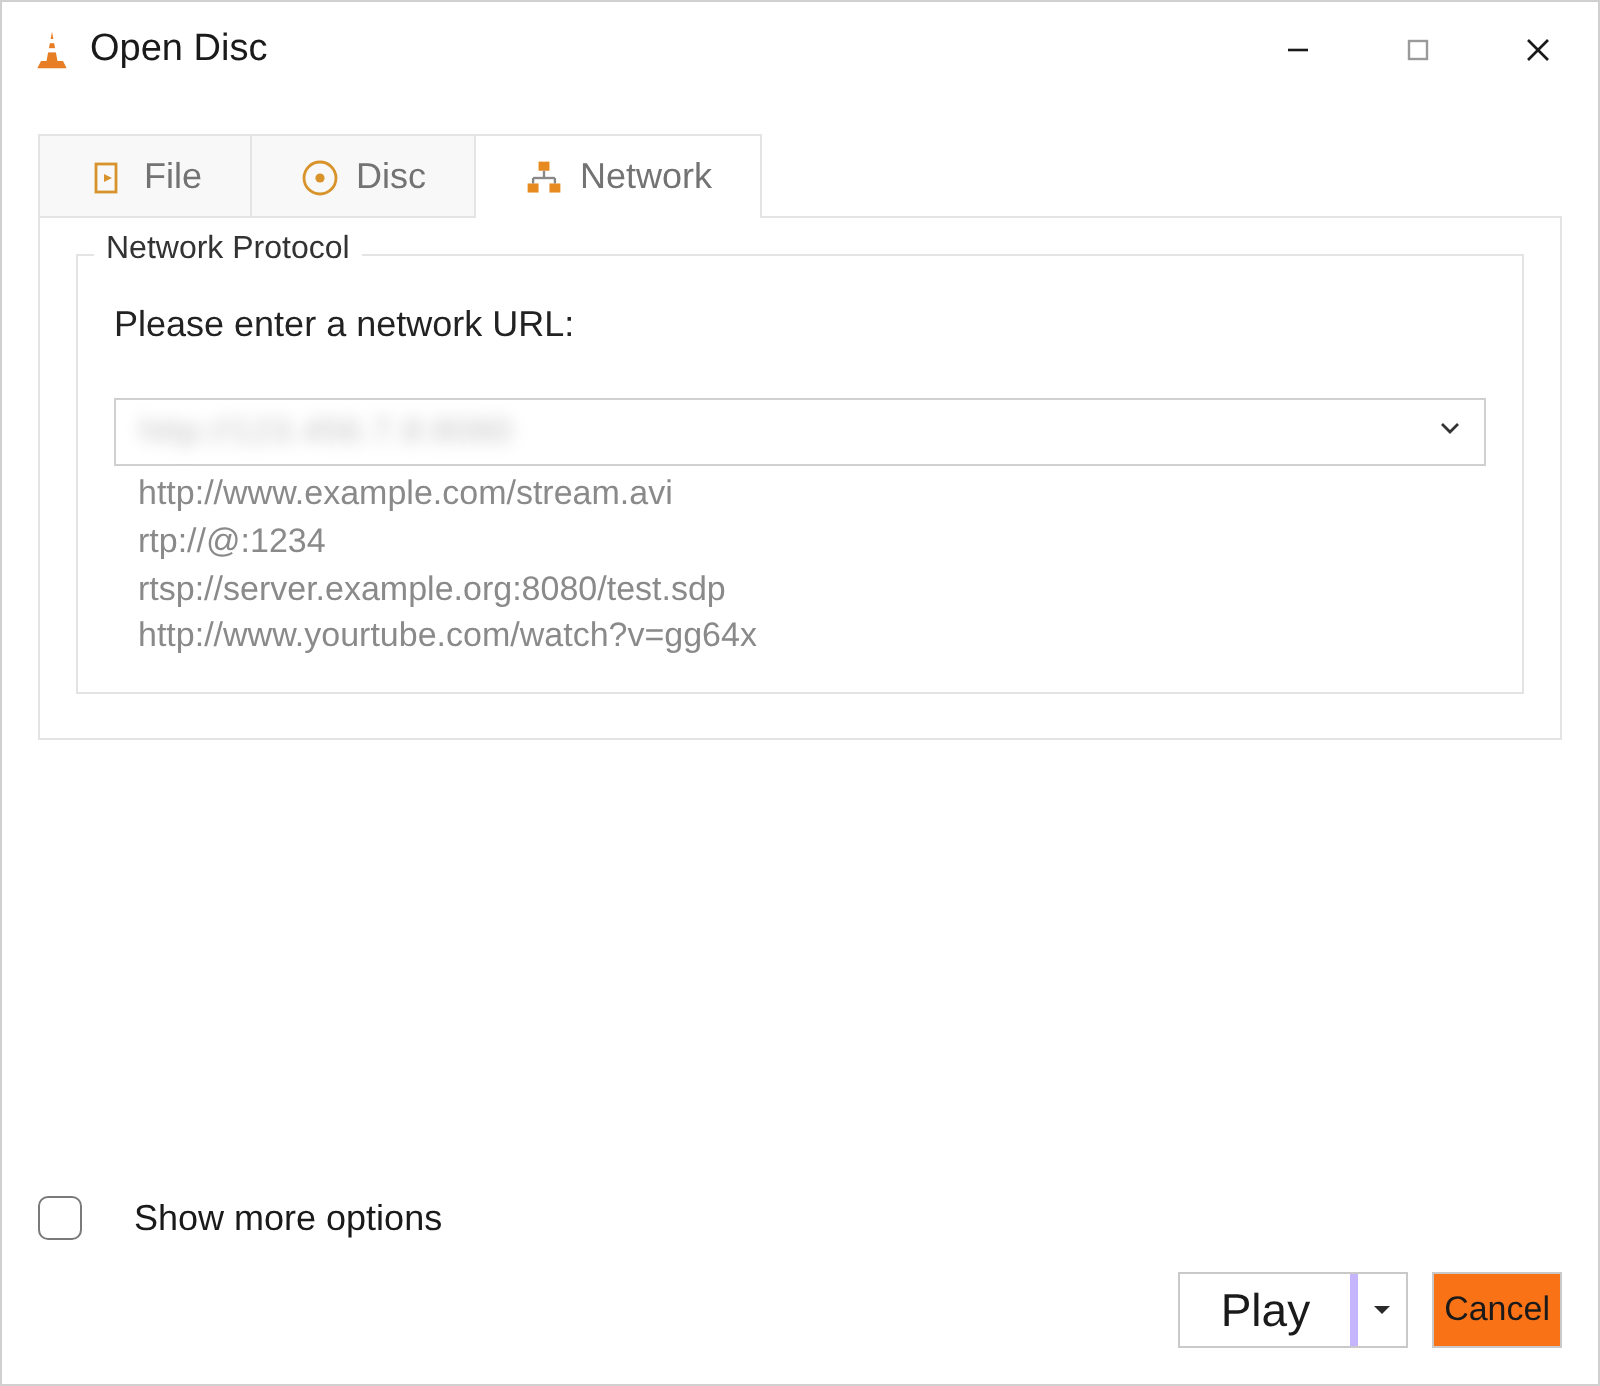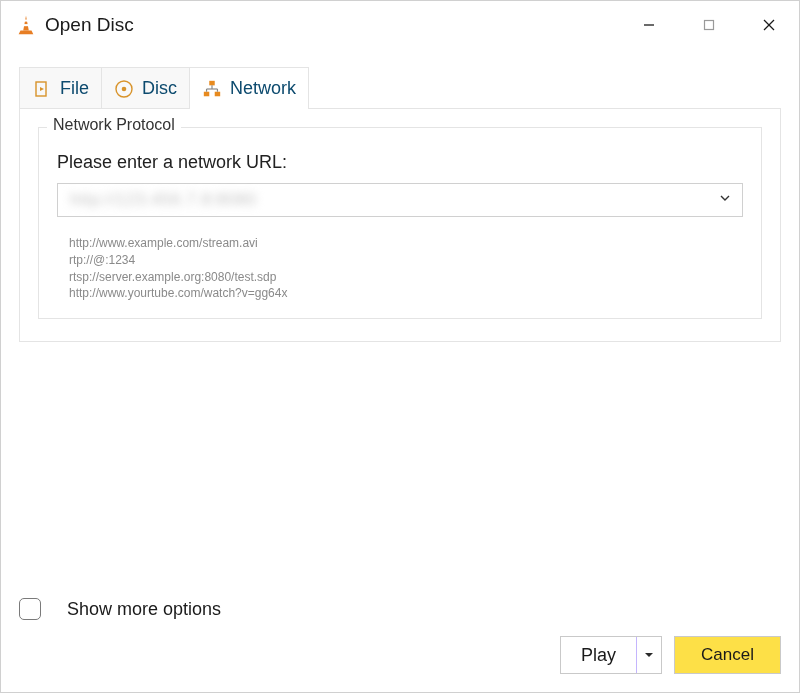--- a/index.html
+++ b/index.html
@@ -63,30 +63,30 @@
       flex: 1;
       padding: 18px 18px 0 18px;
       display: flex;
       flex-direction: column;
     }
     .tabs {
       display: flex;
       border-bottom: none;
     }
     .tab {
-      padding: 10px 12px;
+      padding: 10px 24px;
       display: flex;
       align-items: center;
       gap: 8px;
       background: #f8f8f8;
       border: 1px solid #e4e4e4;
       border-bottom: none;
       margin-right: -1px;
       font-size: 18px;
-      color: #0c4a6e;
+      color: #737373;
       text-align: center;
     }
     .tab.active {
       background: #ffffff;
       border-top: 1px solid #e4e4e4;
       border-left: 1px solid #e4e4e4;
       border-right: 1px solid #e4e4e4;
       position: relative;
       z-index: 2;
     }
@@ -114,21 +114,21 @@
       top: -12px;
       left: 8px;
       background: #ffffff;
       padding: 0 6px;
       font-size: 16px;
       color: #333;
     }
     .prompt-label {
       font-size: 18px;
       color: #222;
-      margin-bottom: 10px;
+      margin-bottom: 26px;
       margin-top: 8px;
       display: block;
     }
     .url-combo {
       display: flex;
       align-items: center;
       border: 1px solid #d0d0d0;
       height: 34px;
       padding: 0 10px 0 12px;
       background: #fff;
@@ -137,24 +137,24 @@
     .url-value {
       color: #c2c2c2;
       filter: blur(4px);
       font-size: 17px;
       letter-spacing: 0.5px;
     }
     .chevron {
       color: #333;
     }
     .examples {
-      margin-top: 18px;
+      margin-top: 2px;
       padding-left: 12px;
       color: #8a8a8a;
-      font-size: 12px;
+      font-size: 17px;
       line-height: 1.4;
     }
     .bottom-area {
       padding: 0 18px 18px 18px;
       display: flex;
       flex-direction: column;
     }
     .more-options {
       display: flex;
       align-items: center;
@@ -171,41 +171,41 @@
     .more-options-label {
       font-size: 18px;
     }
     .button-row {
       display: flex;
       justify-content: flex-end;
       gap: 12px;
     }
     .btn {
       border: 1px solid #c9c9c9;
-      background: #fde047;
+      background: #f97316;
       height: 38px;
       font-size: 17px;
       display: flex;
       align-items: center;
       justify-content: flex-end;
-      padding: 0 26px;
+      padding: 0 5px;
     }
     .btn-split {
       display: flex;
       align-items: stretch;
       border: 1px solid #c9c9c9;
       height: 38px;
       background: #fff;
     }
     .btn-split .main {
       padding: 0 20px;
       display: flex;
       align-items: center;
-      border-right: 1px solid #c4b5fd;
-      font-size: 18px;
+      border-right: 4px solid #c4b5fd;
+      font-size: 23px;
     }
     .btn-split .drop {
       width: 24px;
       display: flex;
       align-items: center;
       justify-content: center;
     }
   </style>
 </head>
 <body>

